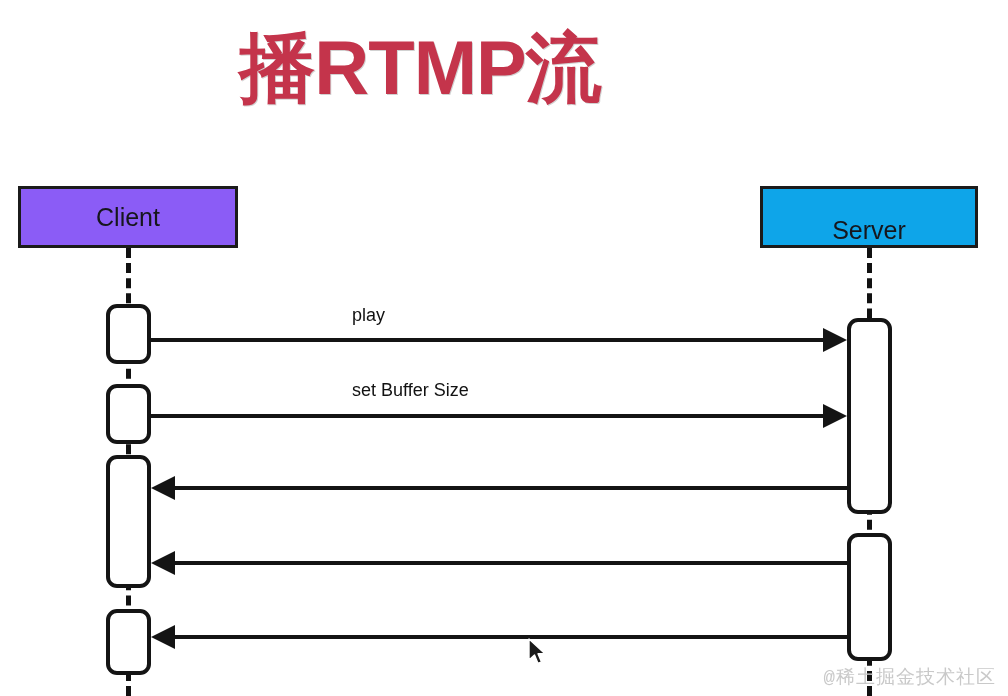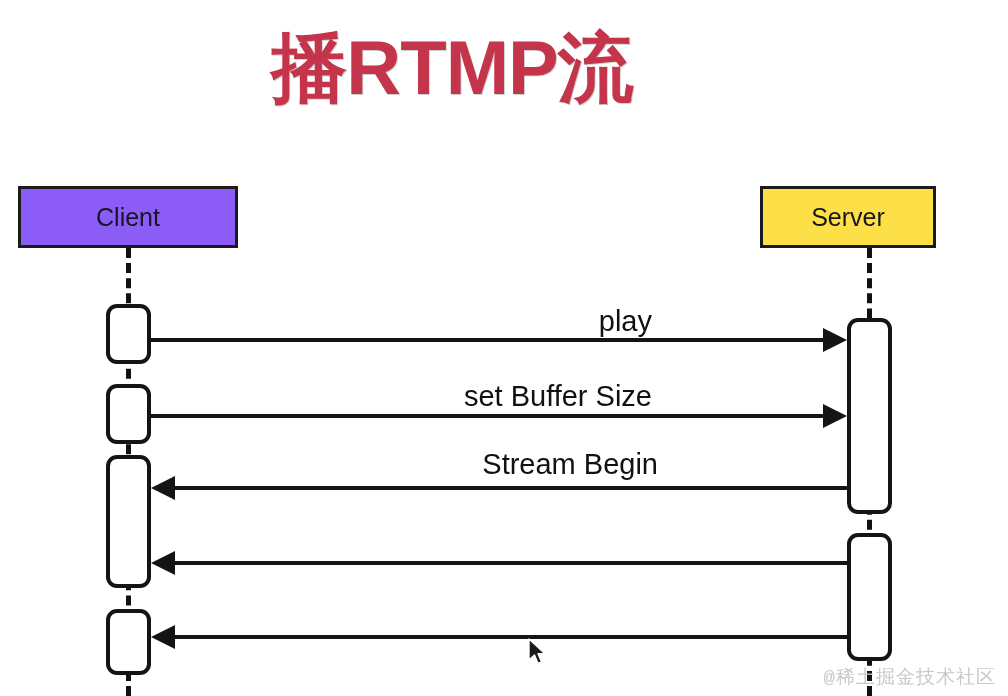--- a/index.html
+++ b/index.html
@@ -25,21 +25,20 @@
     text-align: center;
     font-family: "Liberation Sans", sans-serif;
     font-weight: bold;
     font-size: 76px;
     line-height: 100px;
     letter-spacing: -1px;
     color: #c4344b;
     text-shadow: 1px 1px 0 rgba(0,0,0,0.18);
     white-space: nowrap;
     user-select: none;
-    margin-left: 32px;
   }
 
   
   .participant {
     position: absolute;
     box-sizing: border-box;
     border: 3px solid #1b1b1b;
     display: flex;
     align-items: center;
     justify-content: center;
@@ -50,23 +49,24 @@
   #participant-client {
     left: 18px;
     top: 186px;
     width: 220px;
     height: 62px;
     background: #8b5cf6;
   }
   #participant-server {
     left: 760px;
     top: 186px;
-    width: 176px;
+    width: 218px;
     height: 62px;
-    background: #fde047;
+    background: #0ea5e9;
+    align-items: flex-end;
   }
 
   
   .lifeline {
     position: absolute;
     width: 0;
     border-left: 5px dashed #111111;
   }
   #lifeline-client { left: 126px; top: 248px; height: 448px; }
   #lifeline-server { left: 867px; top: 248px; height: 448px; }
@@ -90,22 +90,22 @@
     position: absolute;
     width: 0;
     height: 0;
     border-top: 12px solid transparent;
     border-bottom: 12px solid transparent;
   }
   .msg-head.right { border-left: 24px solid #141414; }
   .msg-head.left  { border-right: 24px solid #141414; }
   .msg-label {
     position: absolute;
-    text-align: right;
-    font-size: 29px;
+    text-align: left;
+    font-size: 18px;
     color: #111111;
     font-family: "Liberation Sans", sans-serif;
     white-space: nowrap;
     user-select: none;
   }
 
   
   #watermark {
     position: absolute;
     right: 12px;
@@ -153,21 +153,20 @@
   <div class="activation" style="left:847px; top:533px; width:45px; height:128px;"></div>
 
   <div class="msg-label" style="left:352px; top:305px; width:300px;">play</div>
   <div class="msg-line" style="left:151px; top:338px; width:672px;"></div>
   <div class="msg-head right" style="left:823px; top:328px;"></div>
 
   <div class="msg-label" style="left:352px; top:380px; width:300px;">set Buffer Size</div>
   <div class="msg-line" style="left:151px; top:414px; width:672px;"></div>
   <div class="msg-head right" style="left:823px; top:404px;"></div>
 
-  <div class="msg-label" style="left:358px; top:448px; width:300px;">Stream Begin</div>
   <div class="msg-line" style="left:175px; top:486px; width:672px;"></div>
   <div class="msg-head left" style="left:151px; top:476px;"></div>
 
   <div class="msg-line" style="left:175px; top:561px; width:672px;"></div>
   <div class="msg-head left" style="left:151px; top:551px;"></div>
 
   <div class="msg-line" style="left:175px; top:635px; width:672px;"></div>
   <div class="msg-head left" style="left:151px; top:625px;"></div>
 
   <div id="watermark">@稀土掘金技术社区</div>

